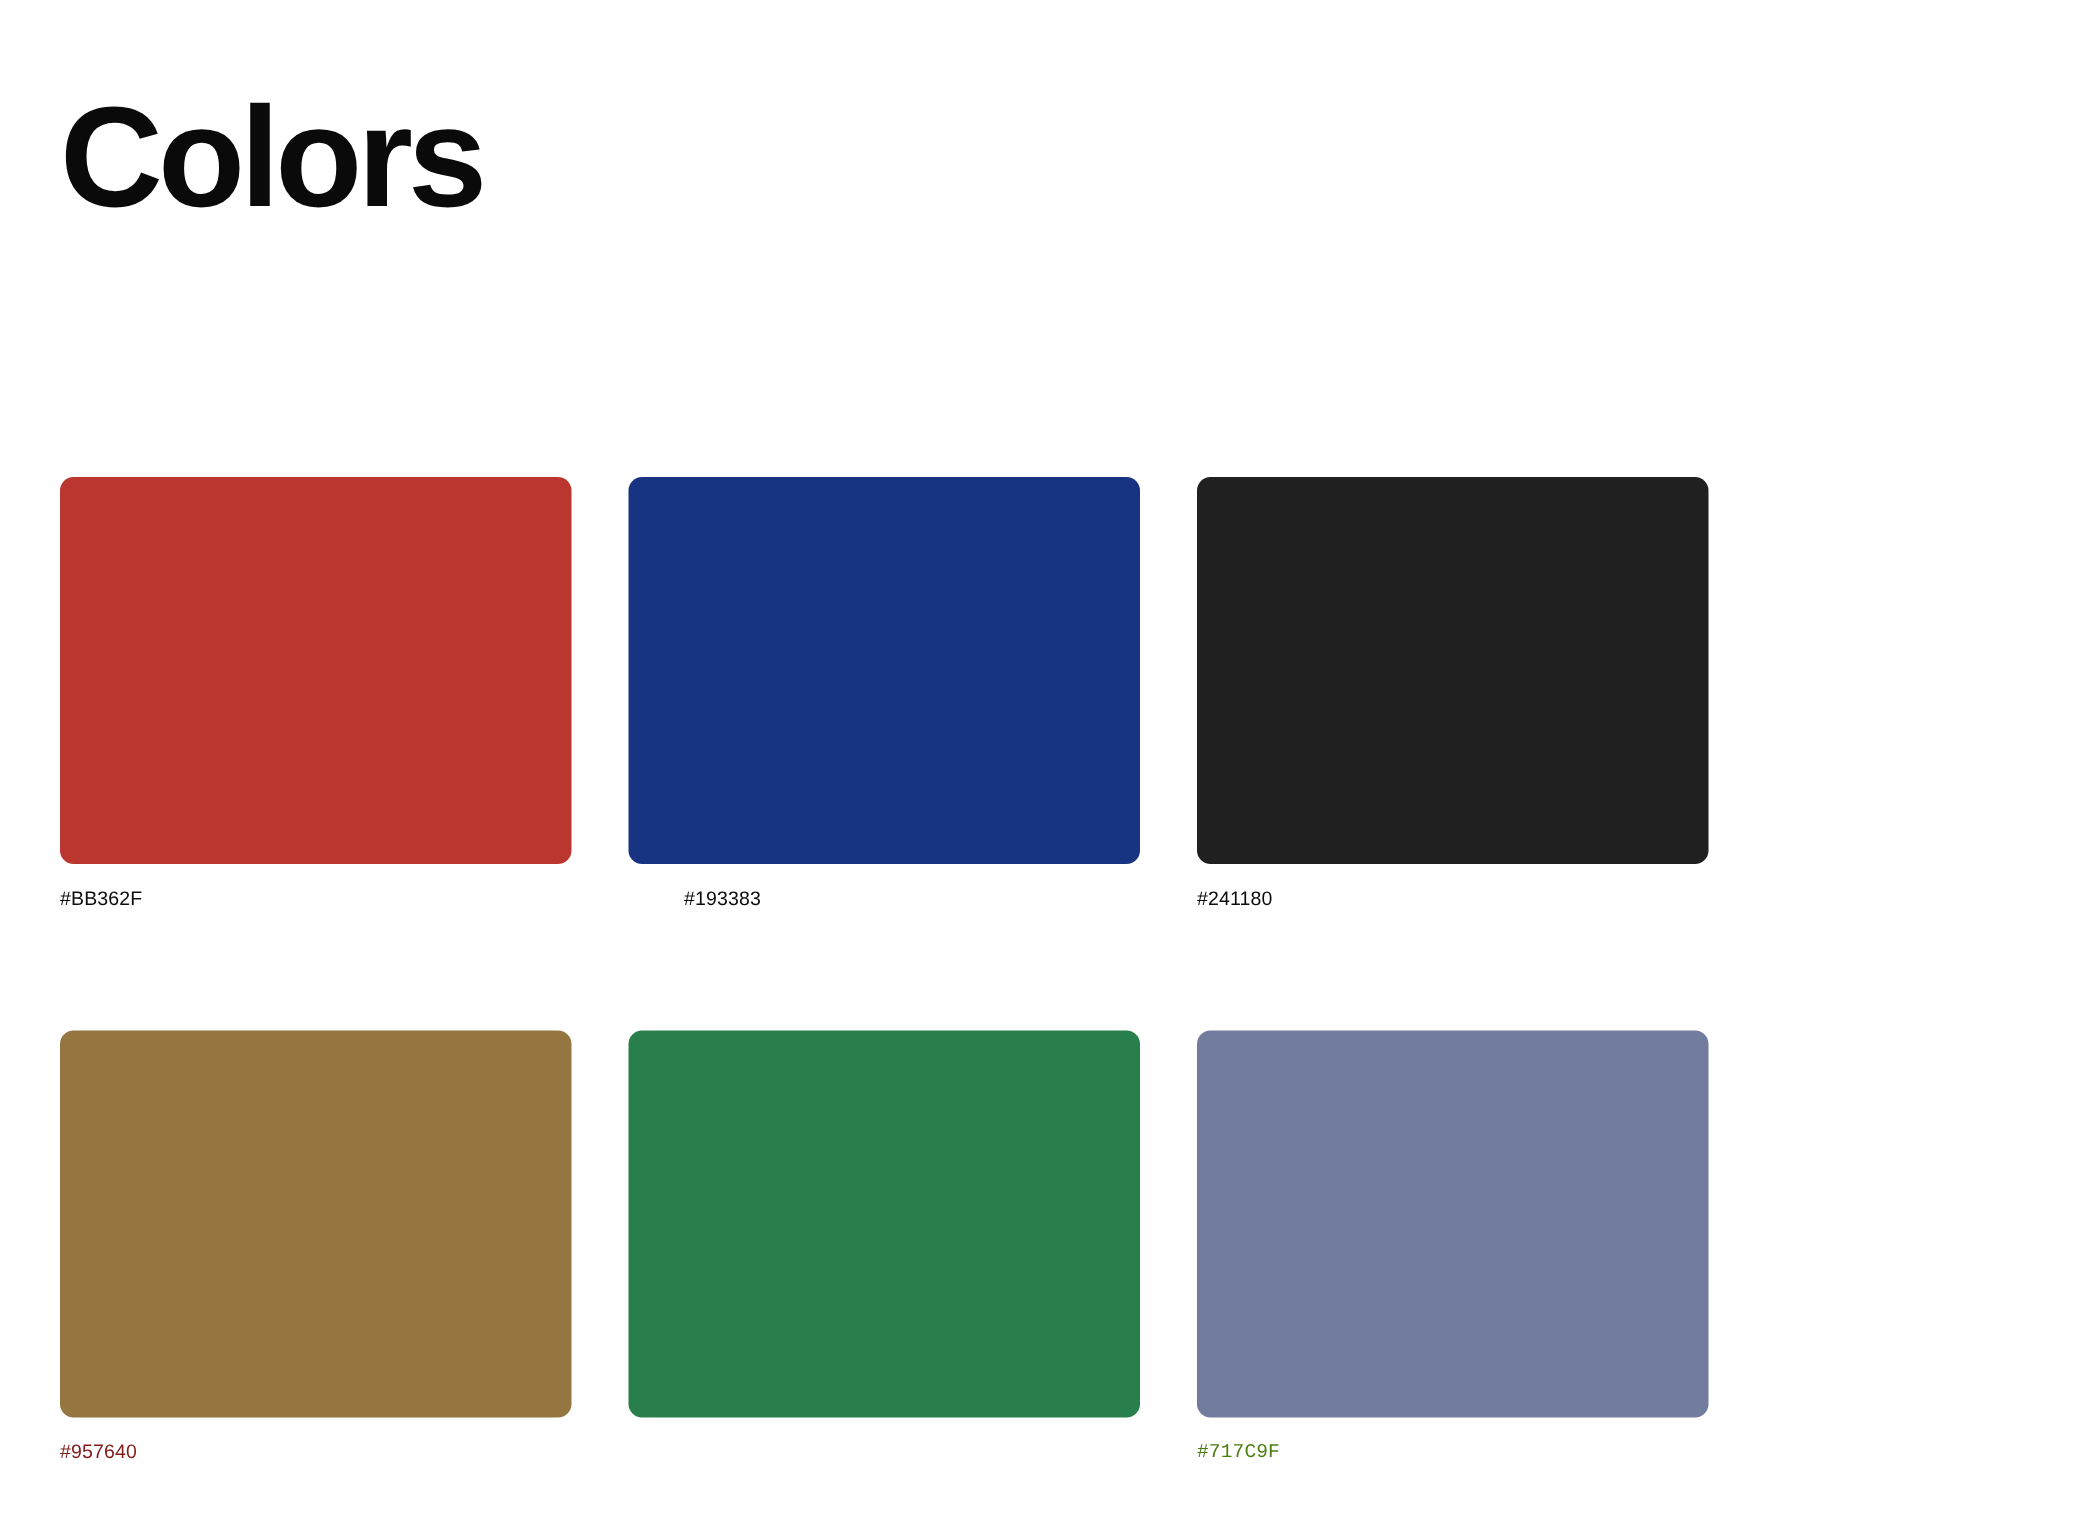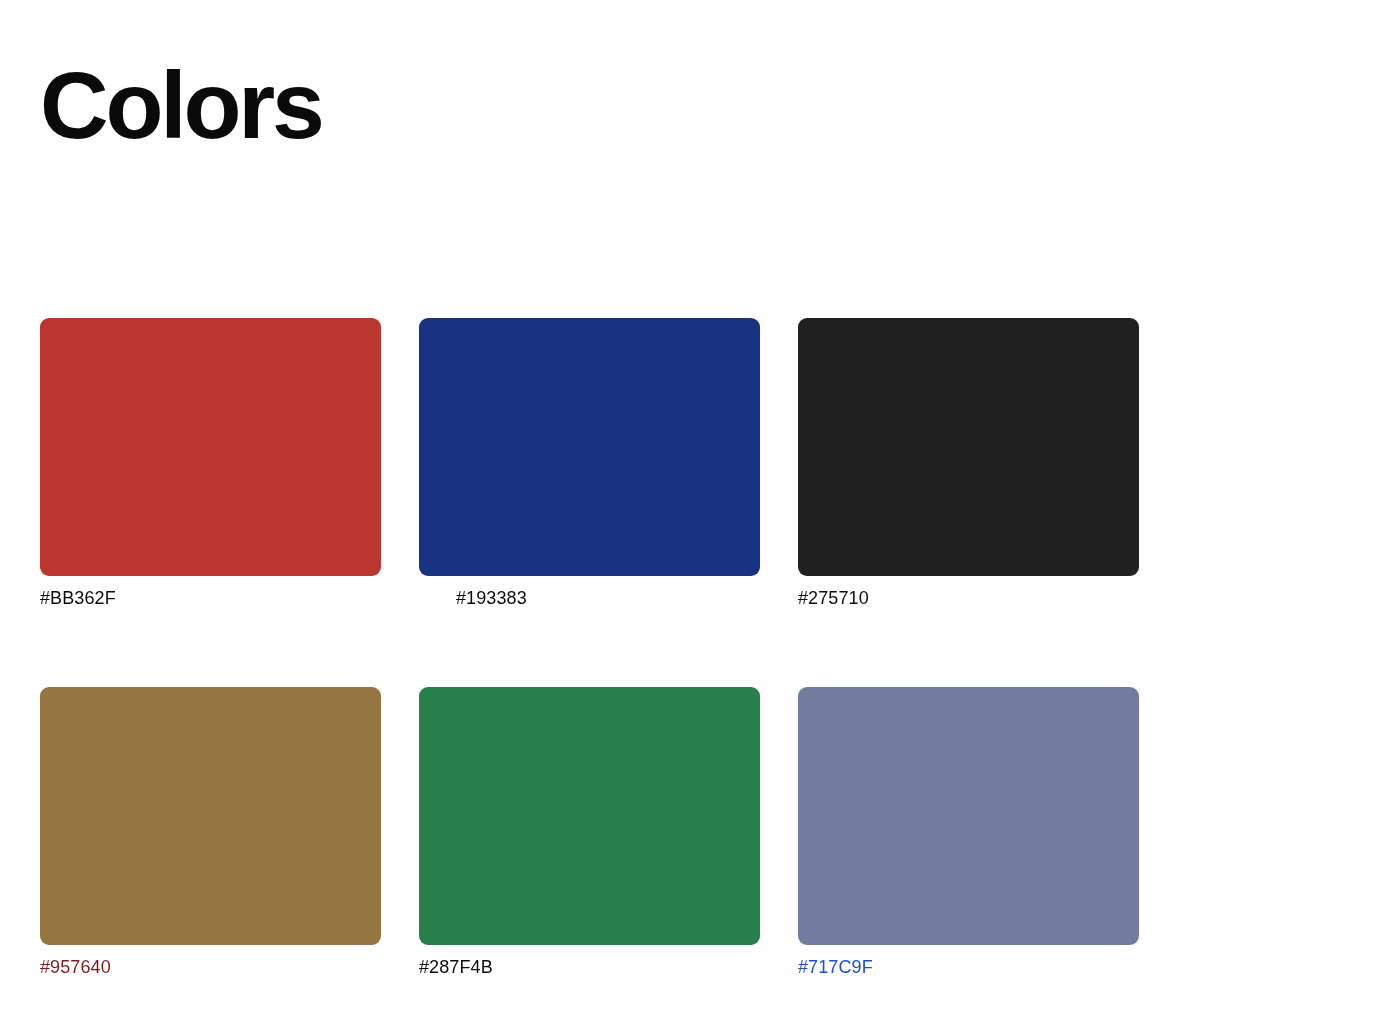--- a/index.html
+++ b/index.html
@@ -54,21 +54,21 @@
 
   .swatch-chip {
     width: 341px;
     height: 258px;
     border-radius: 9px;
     display: block;
   }
 
   .swatch-label {
     margin-top: 11px;
-    font-size: 18px;
+    font-size: 13px;
     line-height: 23px;
     font-weight: 400;
     letter-spacing: 0.1px;
     color: #0c0c0c;
     white-space: nowrap;
   }
 </style>
 </head>
 <body style="background: rgb(255, 255, 255);">
 
@@ -83,32 +83,31 @@
       <div class="swatch-label" style="color: rgb(12, 12, 12);">#BB362F</div>
     </div>
 
     <div class="swatch-cell">
       <div class="swatch-chip" style="background-color: rgb(25, 51, 131);"></div>
       <div class="swatch-label" style="color: rgb(12, 12, 12); margin-left: 37px;">#193383</div>
     </div>
 
     <div class="swatch-cell">
       <div class="swatch-chip" style="background-color: rgb(32, 32, 32);"></div>
-      <div class="swatch-label" style="color: rgb(12, 12, 12);">#275710</div>
+      <div class="swatch-label" style="color: rgb(12, 12, 12);">#241180</div>
     </div>
 
     <div class="swatch-cell">
       <div class="swatch-chip" style="background-color: rgb(149, 118, 64);"></div>
       <div class="swatch-label" style="color: #7f1d1d;">#957640</div>
     </div>
 
     <div class="swatch-cell">
       <div class="swatch-chip" style="background-color: rgb(40, 127, 75);"></div>
-      <div class="swatch-label" style="color: rgb(12, 12, 12);">#287F4B</div>
     </div>
 
     <div class="swatch-cell">
       <div class="swatch-chip" style="background-color: rgb(113, 124, 159);"></div>
-      <div class="swatch-label" style="color: #1d4ed8;">#717C9F</div>
+      <div class="swatch-label" style="color: #4d7c0f; font-family: Liberation Mono, monospace;">#717C9F</div>
     </div>
 
   </div>
 </div>
 
 </body></html>

